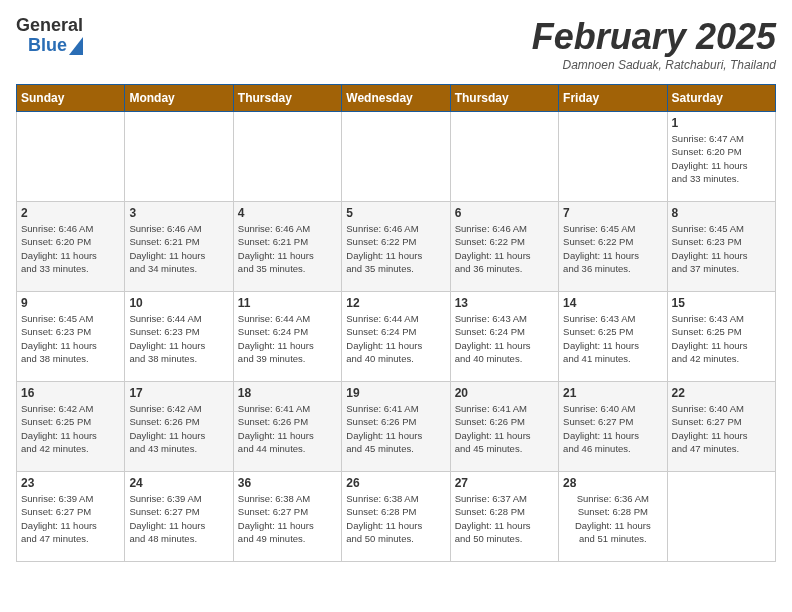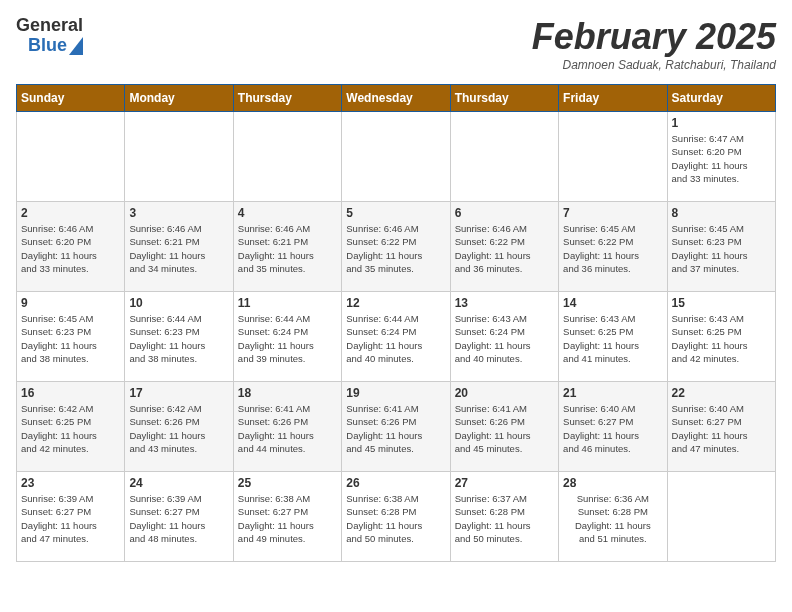--- a/index.html
+++ b/index.html
@@ -275,21 +275,21 @@
 and 47 minutes.</div>
         </td>
         <td>
           <span class="day-number">24</span>
           <div class="day-info" style="white-space: pre-line;">Sunrise: 6:39 AM
 Sunset: 6:27 PM
 Daylight: 11 hours
 and 48 minutes.</div>
         </td>
         <td>
-          <span class="day-number">25</span>
+          <span class="day-number">36</span>
           <div class="day-info" style="white-space: pre-line;">Sunrise: 6:38 AM
 Sunset: 6:27 PM
 Daylight: 11 hours
 and 49 minutes.</div>
         </td>
         <td>
           <span class="day-number">26</span>
           <div class="day-info" style="white-space: pre-line;">Sunrise: 6:38 AM
 Sunset: 6:28 PM
 Daylight: 11 hours

